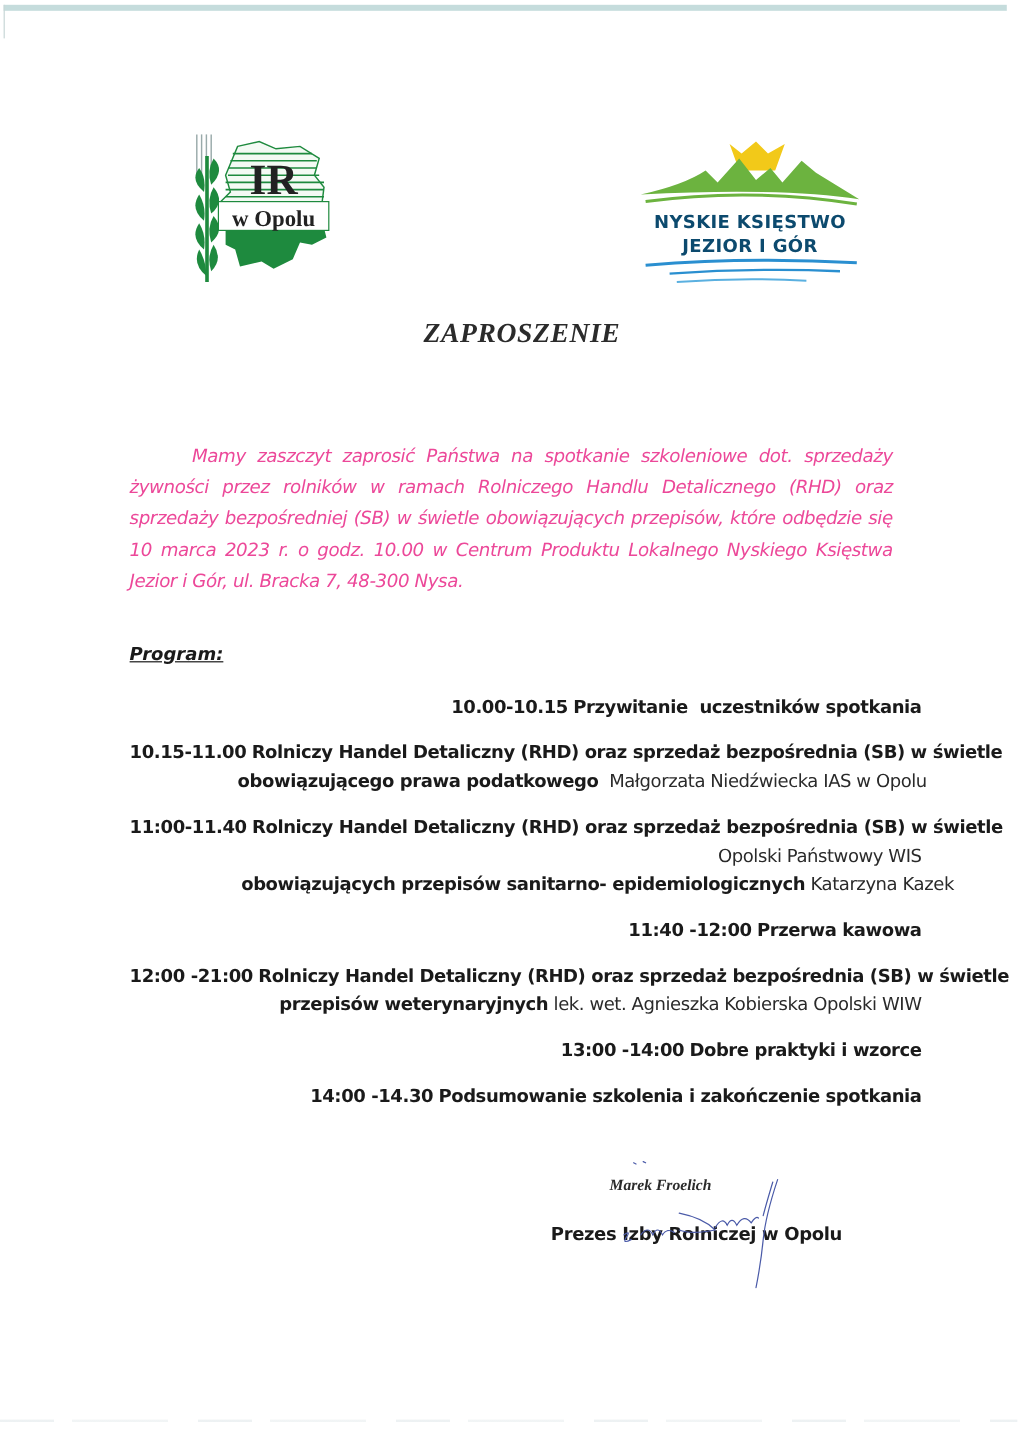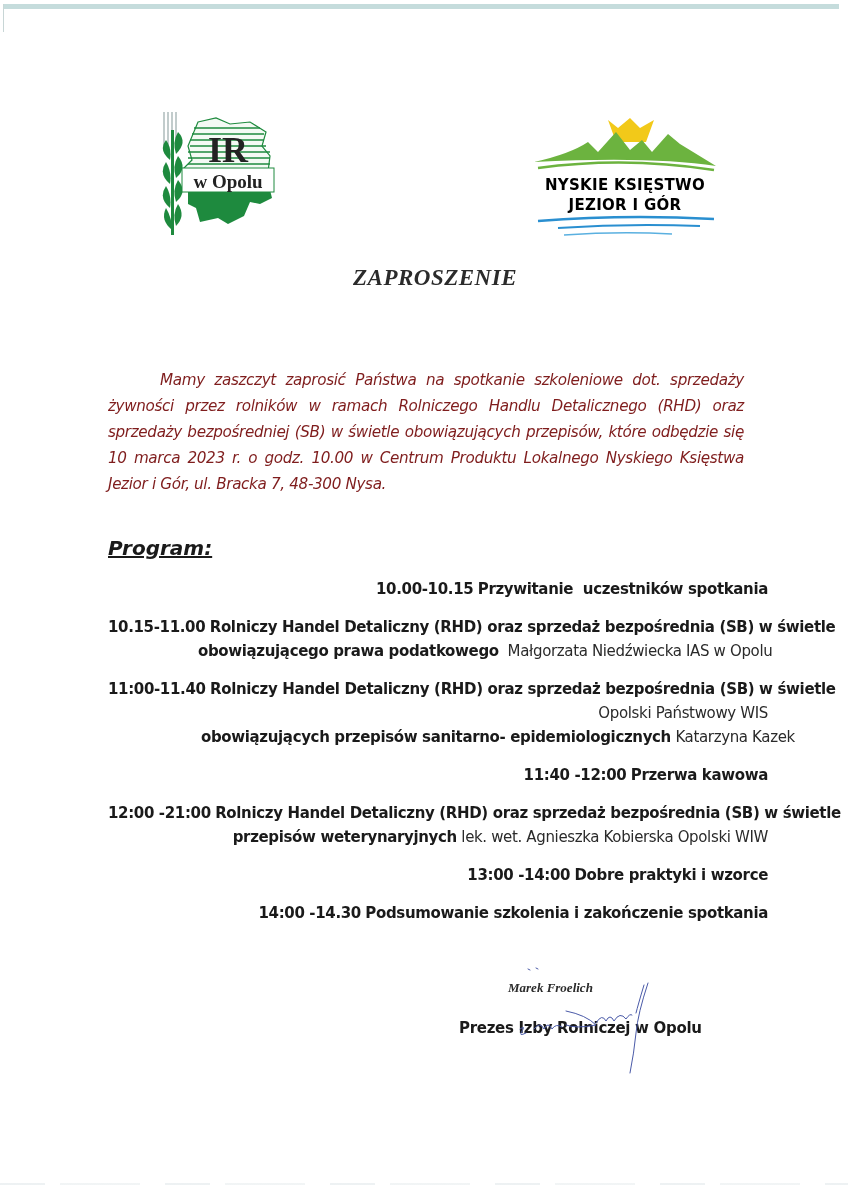--- a/index.html
+++ b/index.html
@@ -3,29 +3,29 @@
   <meta charset="utf-8">
   <style>
     html, body { margin: 0; padding: 0; background: #ffffff; }
     body { width: 848px; height: 1200px; position: relative; overflow: hidden; font-family: "Liberation Sans", sans-serif; color: #111; }
     .scan-top { position: absolute; left: 3px; top: 4px; width: 836px; height: 5px; background: #c5dcdc; }
     .scan-left { position: absolute; left: 3px; top: 4px; width: 1px; height: 28px; background: #c8d6d6; }
     .scan-bottom { position: absolute; left: 0; top: 1183px; width: 848px; height: 2px; background: repeating-linear-gradient(90deg, #e9eef0 0 45px, #fff 45px 60px, #eef2f3 60px 140px, #fff 140px 165px); opacity: .8; }
 
     .logo-ir { position: absolute; left: 160px; top: 110px; width: 120px; height: 125px; }
     .logo-nyskie { position: absolute; left: 530px; top: 112px; width: 190px; height: 135px; }
-    .nk-text { position: absolute; left: 0; width: 190px; text-align: center; font-family: "DejaVu Sans", sans-serif; font-weight: bold; color: #000000; font-size: 15px; letter-spacing: 0.3px; }
+    .nk-text { position: absolute; left: 0; width: 190px; text-align: center; font-family: "DejaVu Sans", sans-serif; font-weight: bold; color: #0c4a6e; font-size: 15px; letter-spacing: 0.3px; }
     .nk-l1 { top: 64px; }
     .nk-l2 { top: 84px; }
 
     .title { position: absolute; left: 0; width: 870px; top: 265px; text-align: center; font-family: "Liberation Serif", serif; font-weight: bold; font-style: italic; font-size: 23px; color: #2b2b2b; letter-spacing: 0.5px; }
 
-    .intro { position: absolute; left: 108px; top: 367px; width: 636px; font-family: "DejaVu Sans", sans-serif; font-style: italic; font-size: 15.2px; line-height: 26px; text-align: justify; text-indent: 52px; color: #7f1d1d; letter-spacing: -0.35px; }
+    .intro { position: absolute; left: 108px; top: 367px; width: 636px; font-family: "DejaVu Sans", sans-serif; font-style: italic; font-size: 15.2px; line-height: 26px; text-align: justify; text-indent: 52px; color: #ec4899; letter-spacing: -0.35px; }
 
-    .program-label { position: absolute; left: 108px; top: 536px; font-family: "DejaVu Sans", sans-serif; font-style: italic; font-weight: bold; font-size: 20px; text-decoration: underline; color: #1a1a1a; }
+    .program-label { position: absolute; left: 108px; top: 536px; font-family: "DejaVu Sans", sans-serif; font-style: italic; font-weight: bold; font-size: 15px; text-decoration: underline; color: #1a1a1a; }
 
     .agenda { position: absolute; left: 108px; top: 577px; width: 660px; font-family: "DejaVu Sans", sans-serif; font-size: 15px; color: #1a1a1a; letter-spacing: -0.35px; text-align: right; }
     .ag-item { margin-bottom: 14px; }
     .ag-line { line-height: 24px; white-space: nowrap; }
     .ag-time, .ag-title { font-weight: bold; }
     .ag-cont { padding-left: 90px; }
     .ag-cont2 { padding-left: 97px; }
     .ag-cont3 { padding-left: 93px; }
     .ag-speaker { font-weight: normal; color: #2a2a2a; }
 

